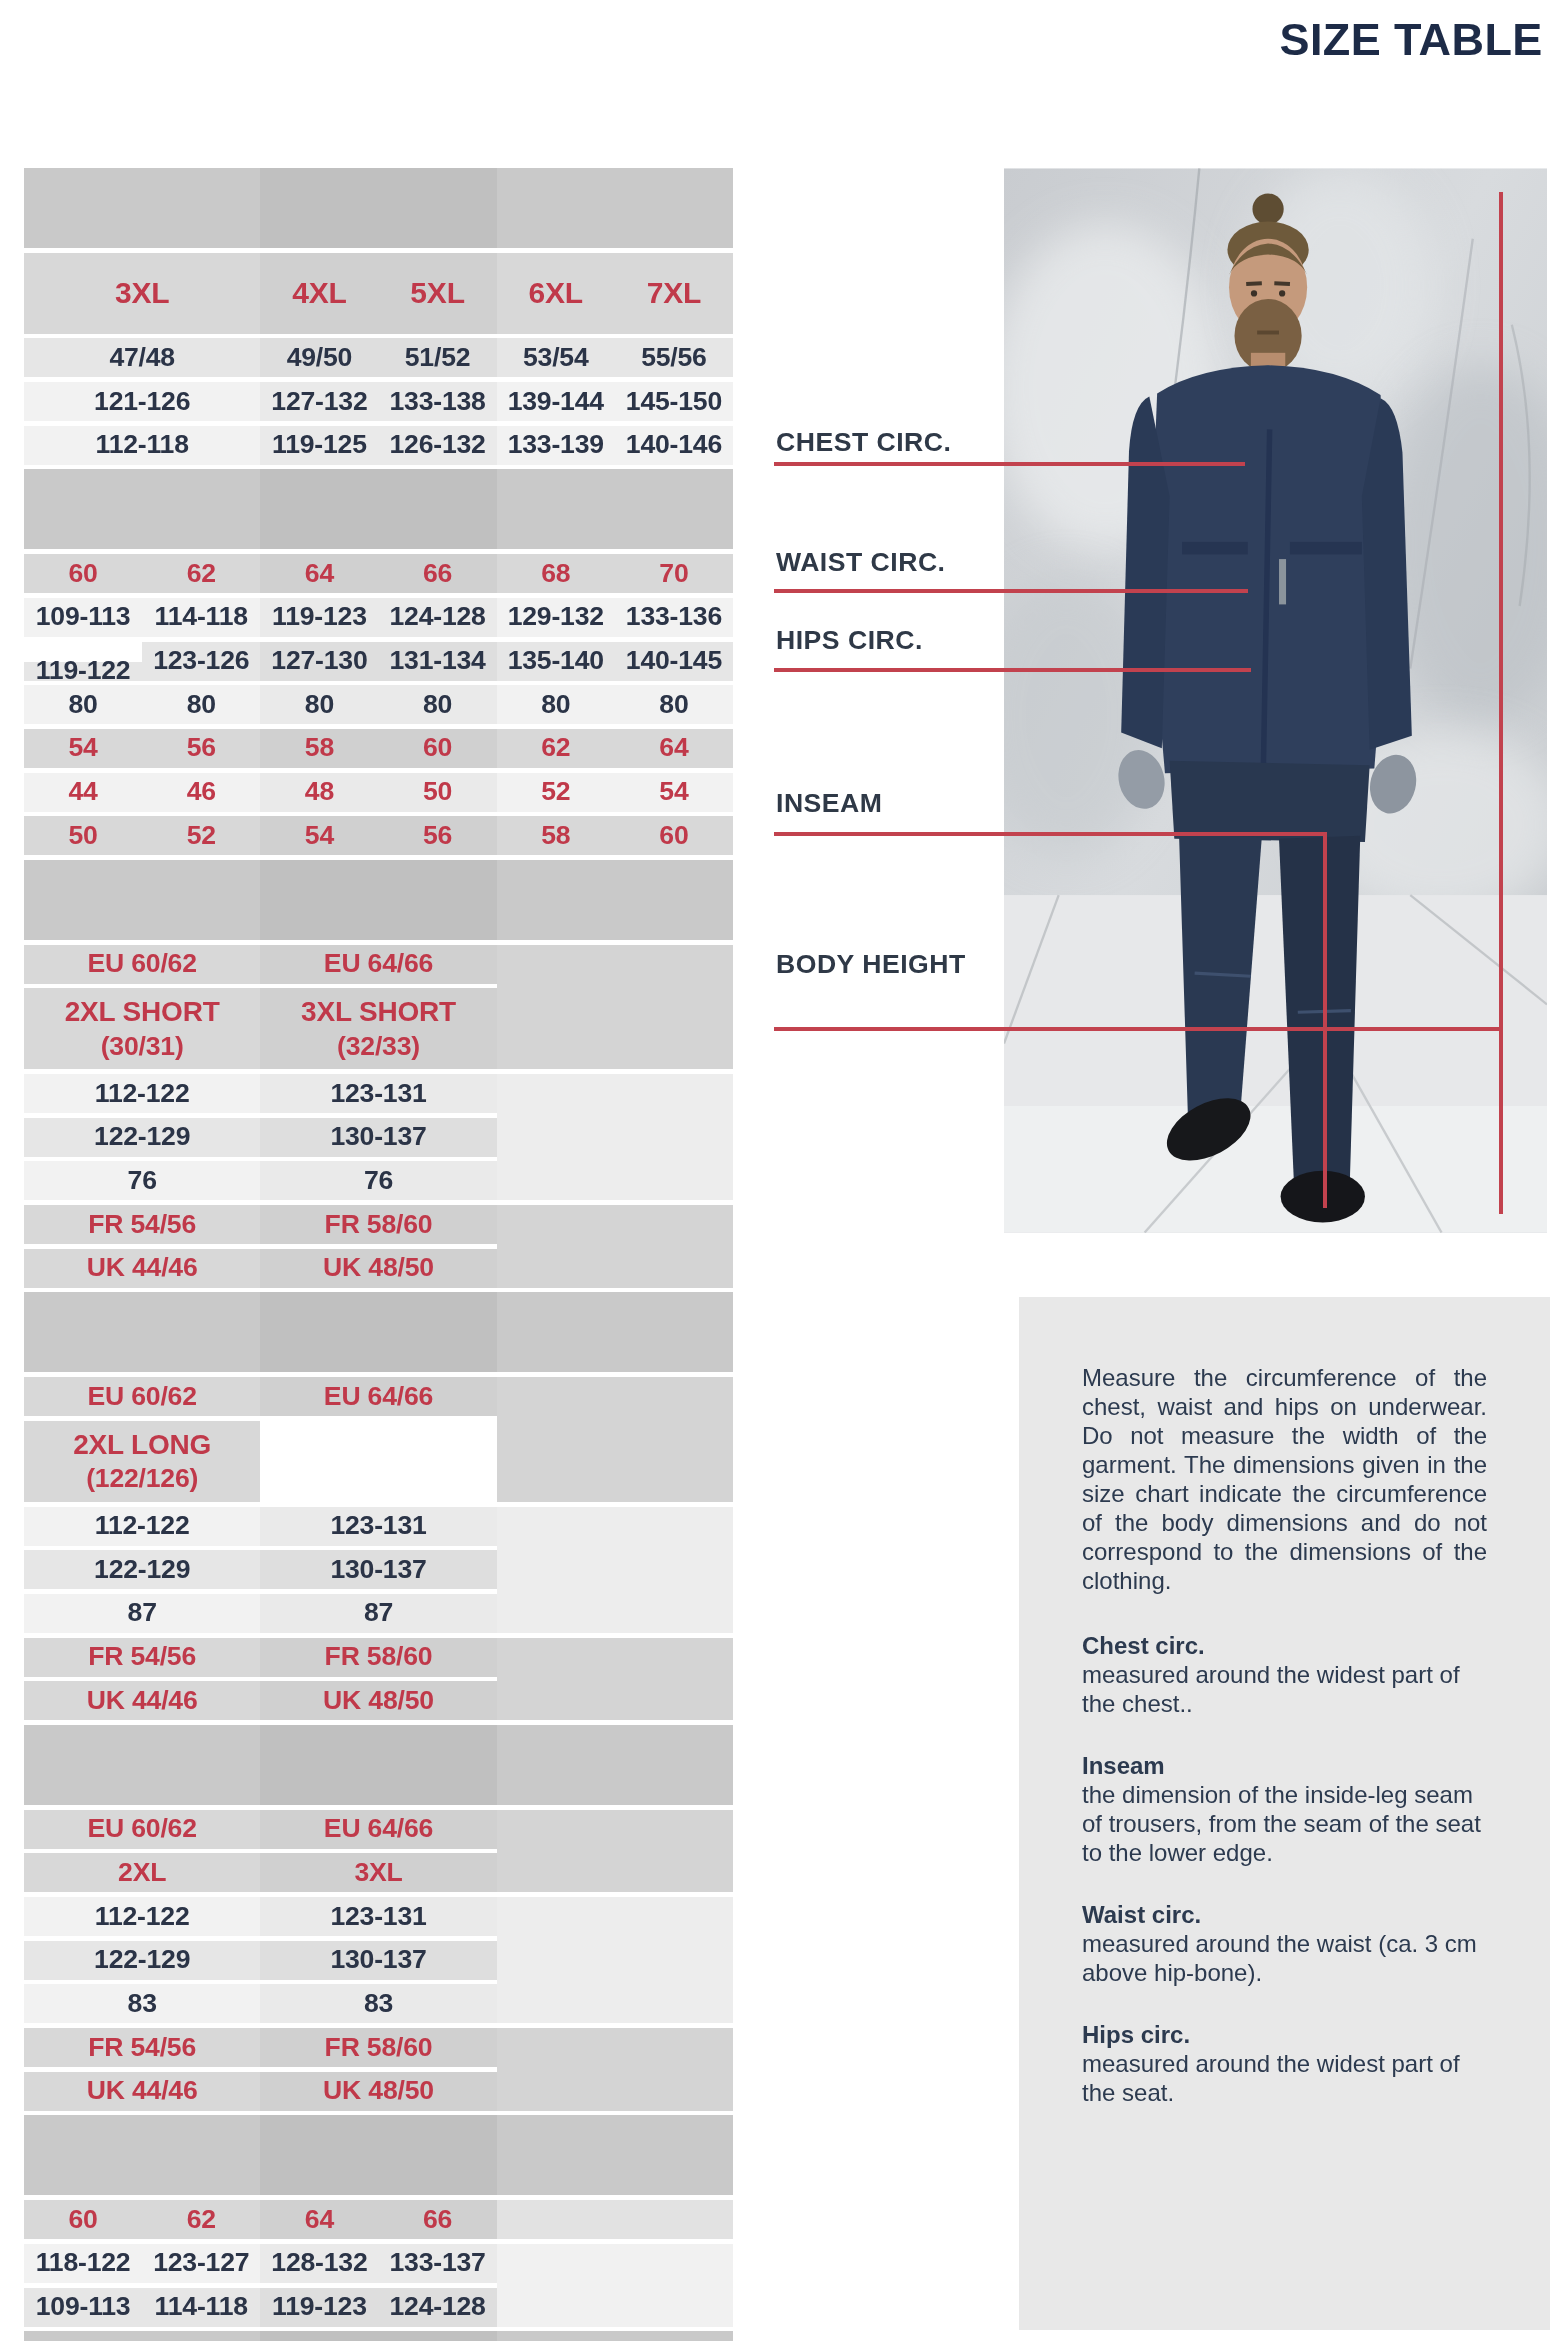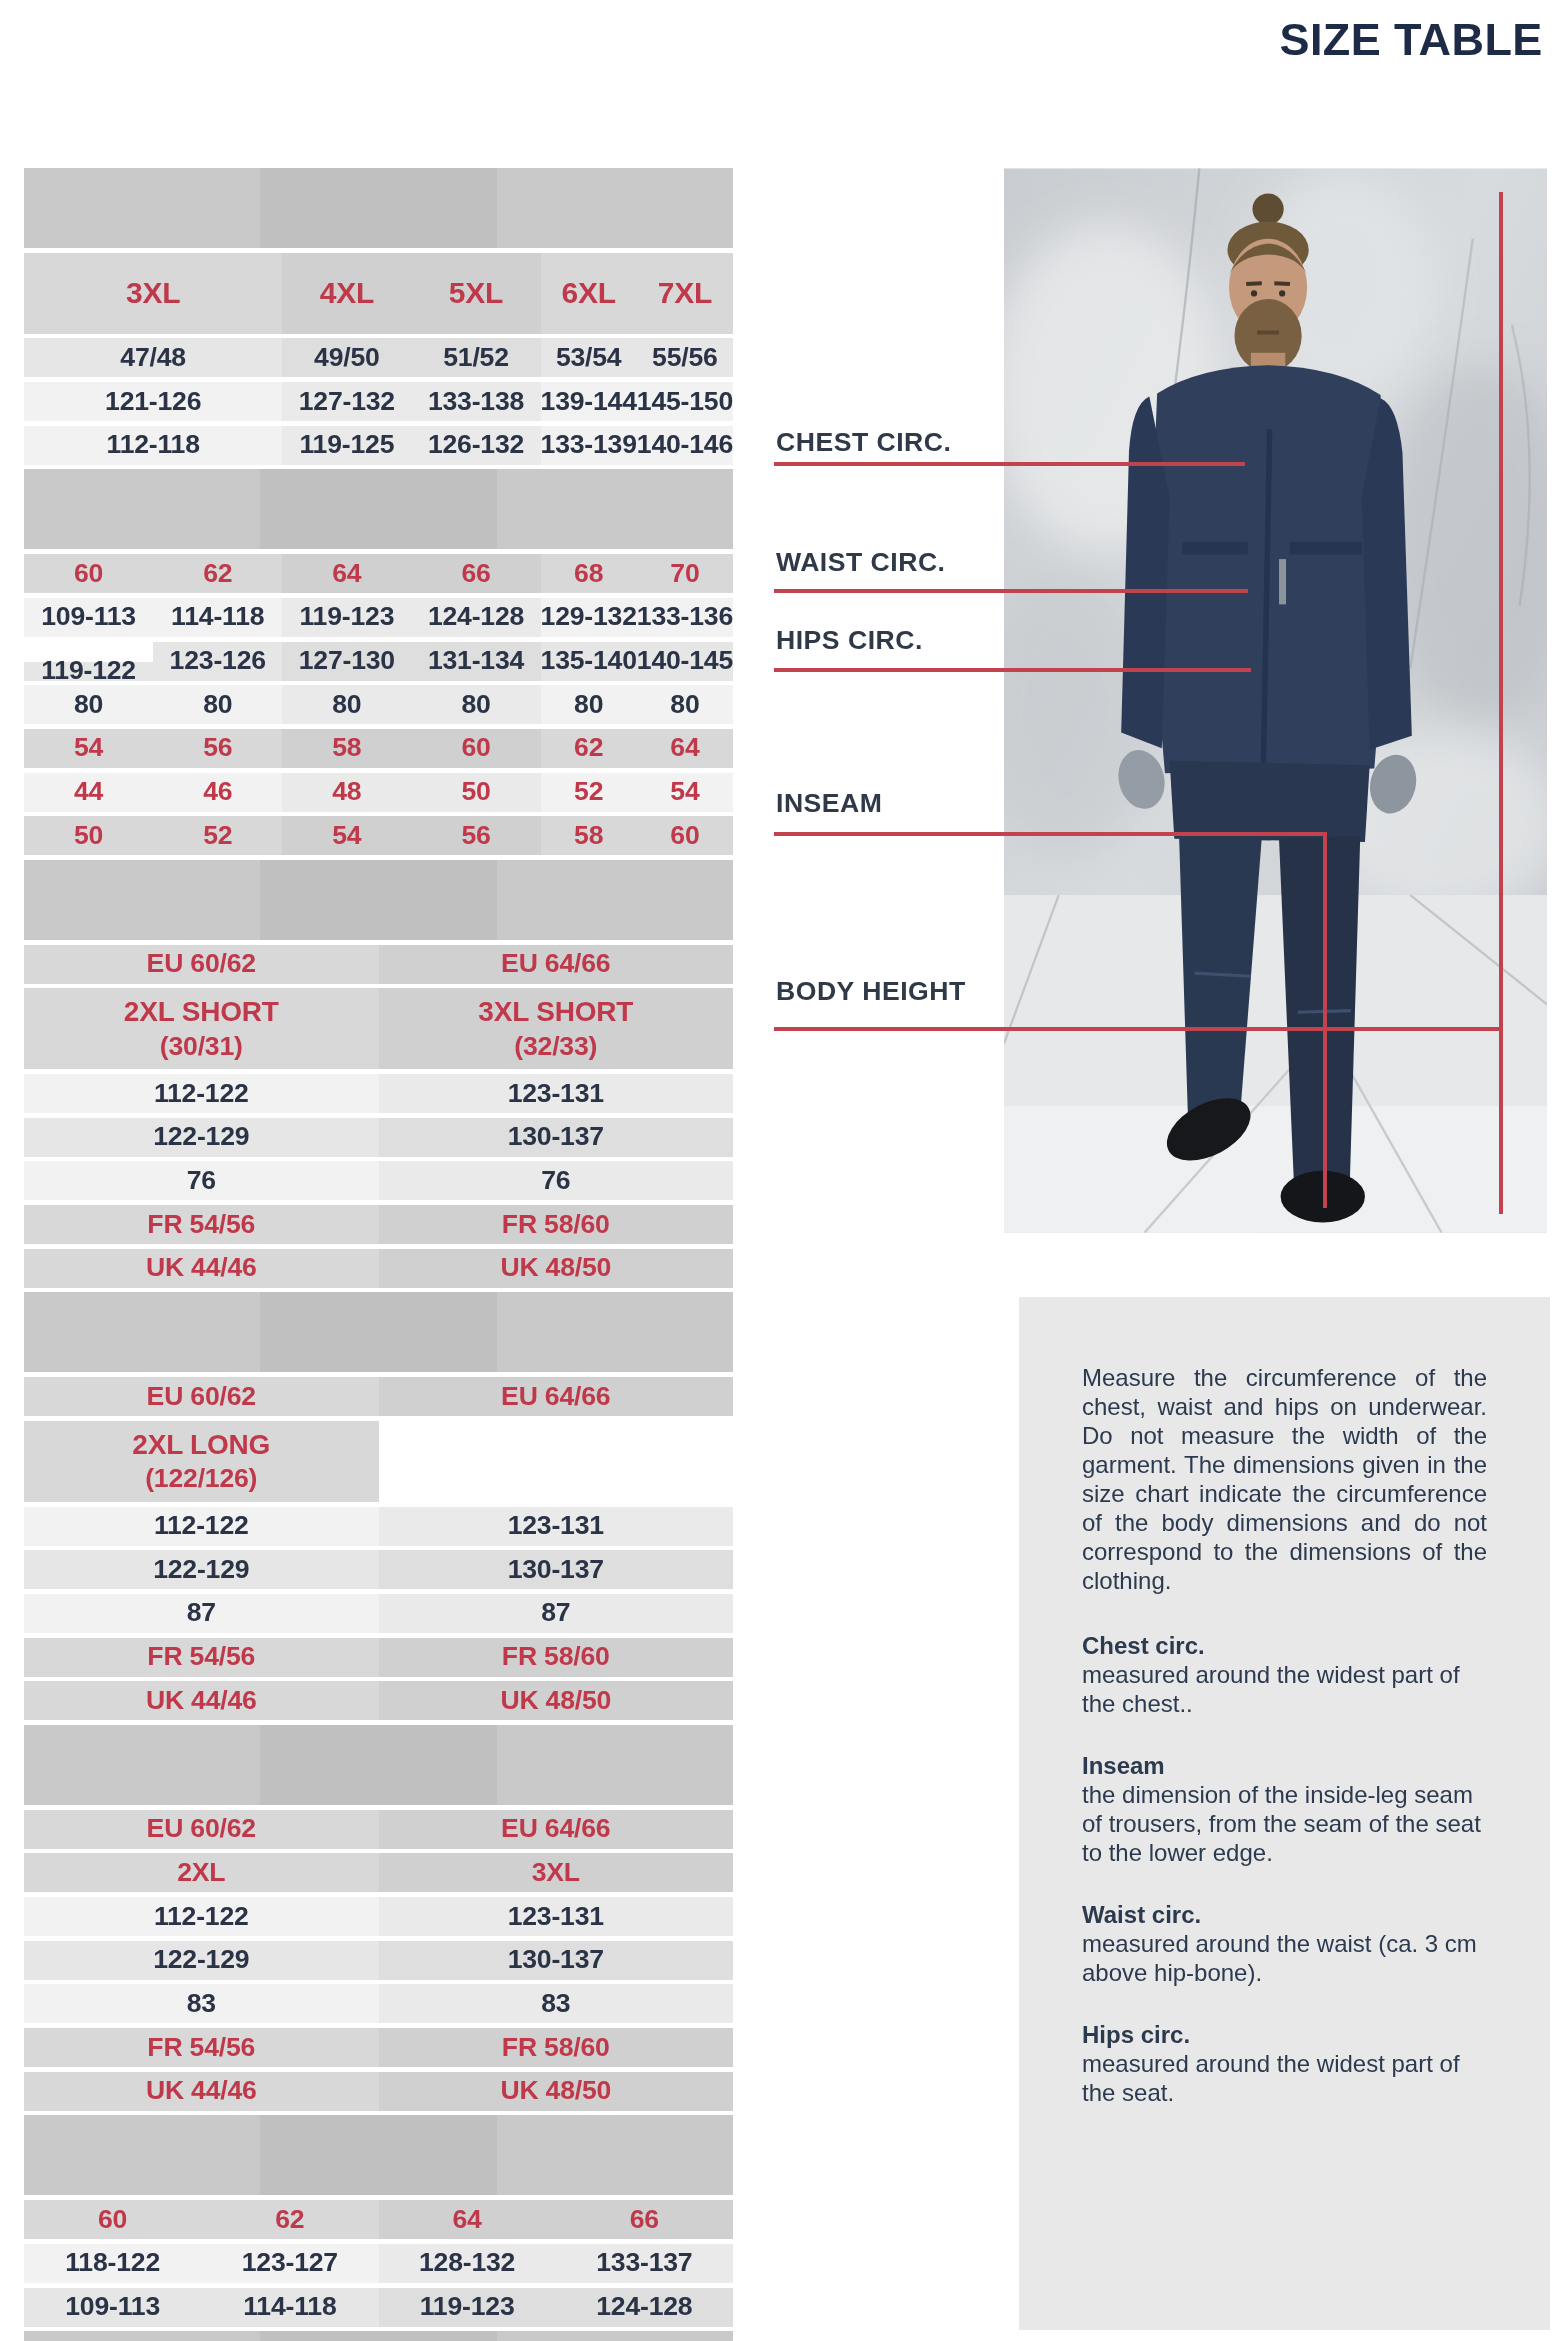--- a/index.html
+++ b/index.html
@@ -9,39 +9,39 @@
   html,body{margin:0;padding:0;}
   body{font-family:"Liberation Sans",sans-serif;background:#fff;}
   .page{position:relative;width:1563px;height:2342px;background:#ffffff;overflow:hidden;}
 
   .title{position:absolute;top:14px;right:20.3px;font-size:45px;font-weight:bold;
          color:var(--title);letter-spacing:0.4px;}
 
   
   .table-wrap{position:absolute;left:24px;top:168px;width:709px;
               display:flex;flex-direction:column;gap:4.7px;}
-  .sec{display:grid;grid-template-columns:repeat(4,1fr);row-gap:4.7px;}
+  .sec{display:grid;grid-template-columns:repeat(6,1fr);row-gap:4.7px;}
   .band{background:linear-gradient(90deg,#c9c9c9 0 33.34%,#c0c0c0 33.34% 66.67%,#c9c9c9 66.67% 100%);}
   .cell{display:flex;flex-direction:column;align-items:center;justify-content:center;
         font-weight:bold;font-size:26.6px;letter-spacing:-0.2px;line-height:1.05;}
   .cell.big{font-size:30px;}
   .big .l1{font-size:28px;}
   .big .l2{font-size:26.6px;margin-top:6.3px;}
   .t-g{background:#d8d8d8;} .t-g.st{background:#d0d0d0;}
   .t-m{background:#e6e6e6;} .t-m.st{background:#dedede;}
   .t-w{background:#f2f2f2;} .t-w.st{background:#eaeaea;}
   .c-red{color:var(--red);} .c-navy{color:var(--navy);}
   .blk-d{background:#d4d4d4;} .blk-l{background:#ededed;}
   .blk-d2{background:#e2e2e2;} .blk-l2{background:#f1f1f1;}
 
   
   .mlabel{position:absolute;left:776px;font-size:26.6px;font-weight:bold;
           color:#2f3947;letter-spacing:0.5px;white-space:nowrap;}
   .ml-chest{top:427px;} .ml-waist{top:547px;} .ml-hips{top:625px;}
-  .ml-inseam{top:788px;} .ml-body{top:976px;}
+  .ml-inseam{top:788px;} .ml-body{top:949px;}
   .mline{position:absolute;background:var(--line);}
   .ln-chest{left:774px;top:462px;width:471px;height:3.9px;}
   .ln-waist{left:774px;top:589px;width:474px;height:3.9px;}
   .ln-hips{left:774px;top:668px;width:477px;height:3.9px;}
   .ln-inseam{left:774px;top:832px;width:553px;height:3.9px;}
   .ln-body{left:774px;top:1027px;width:728px;height:3.9px;}
   .ln-vinseam{left:1323px;top:832px;width:3.9px;height:376px;}
   .ln-vright{left:1499px;top:192px;width:3.9px;height:1022px;}
 
   

